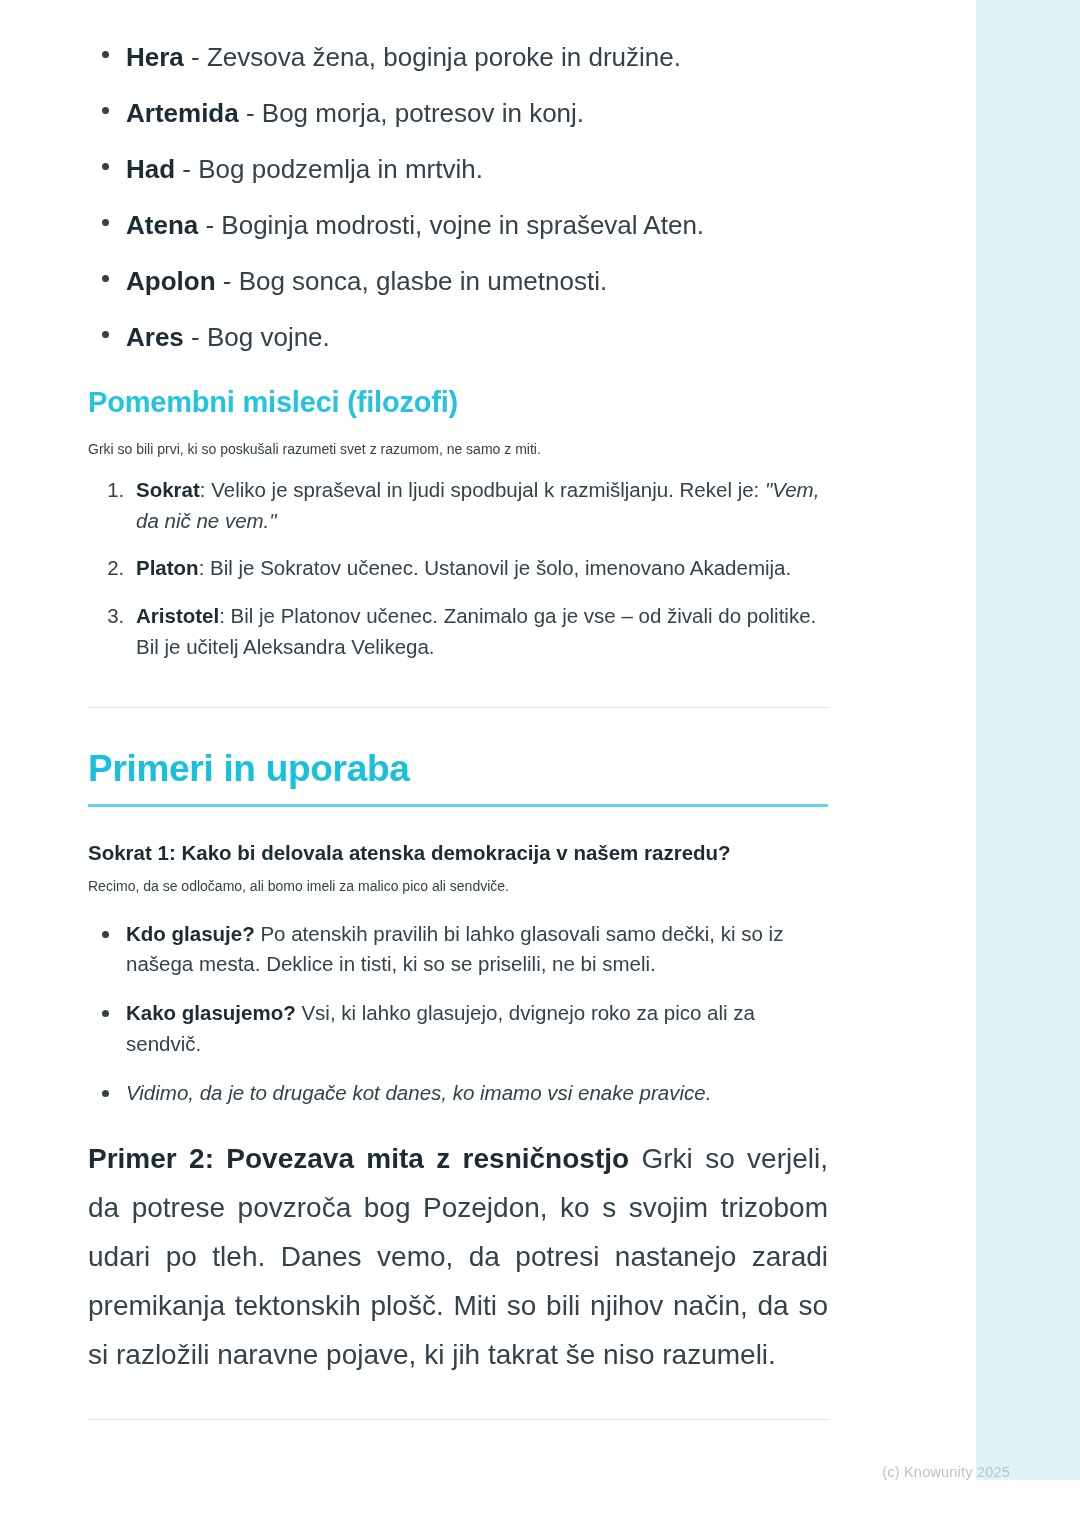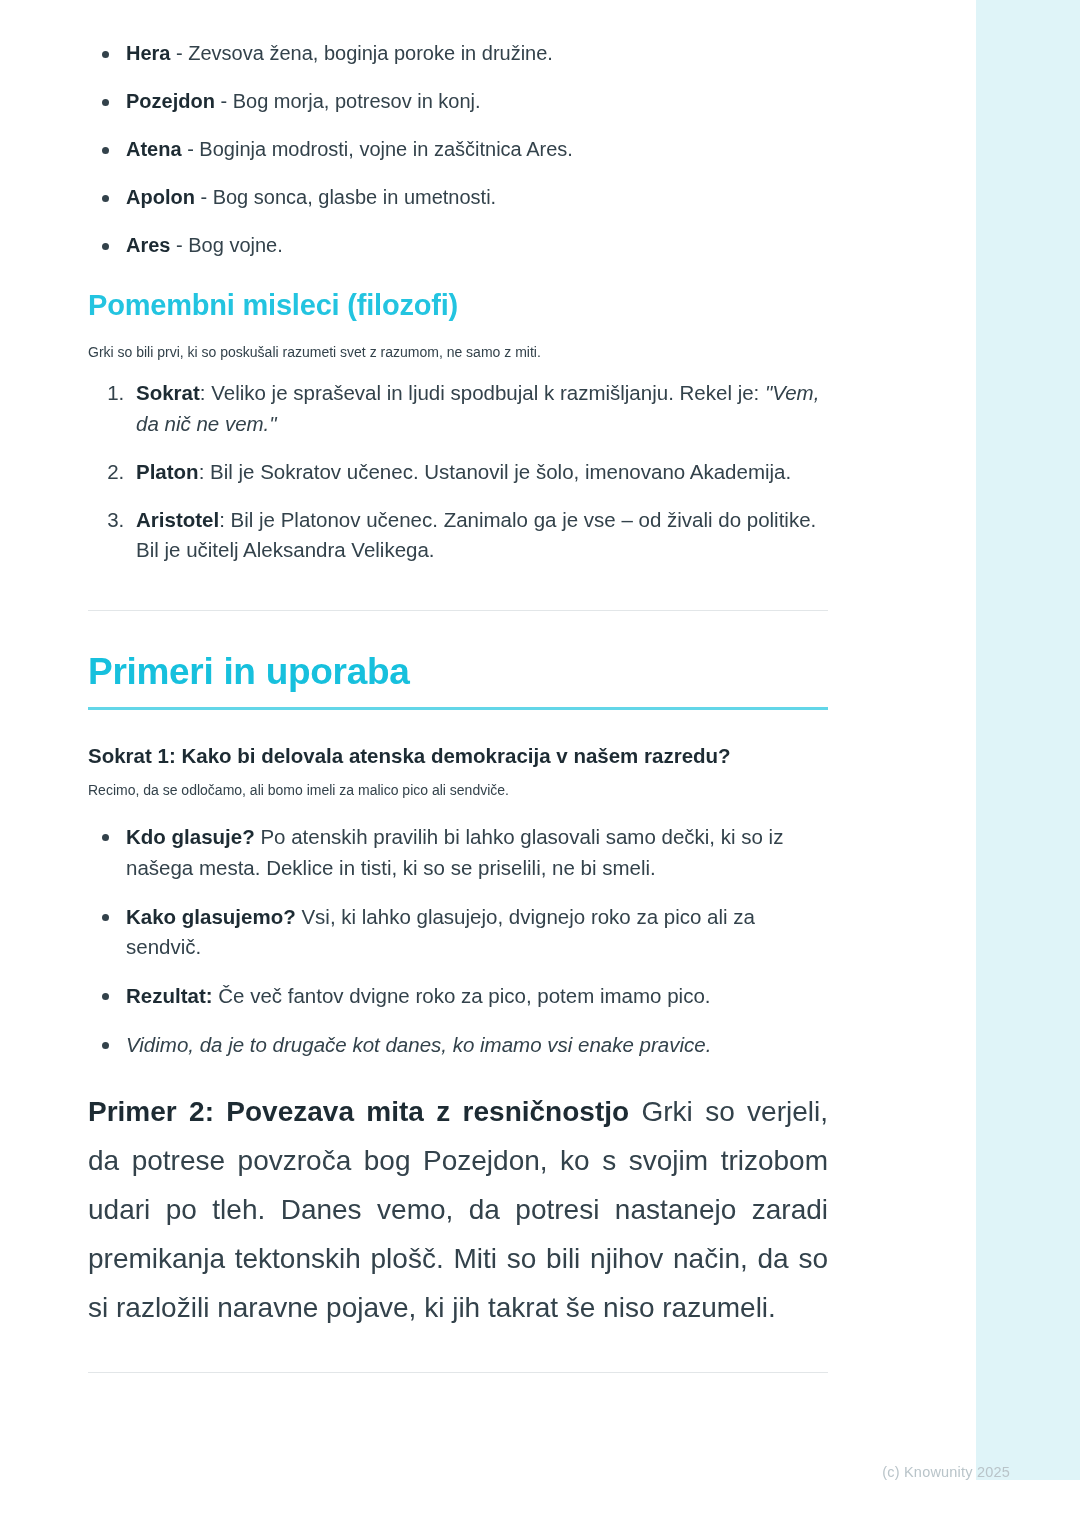--- a/index.html
+++ b/index.html
@@ -46,21 +46,21 @@
 
   ul.bullets {
     list-style: none;
     margin: 0;
     padding: 0;
   }
   ul.bullets > li {
     position: relative;
     padding-left: 38px;
     margin: 0 0 21px 0;
-    font-size: 20px;
+    font-size: 26px;
     line-height: 1.35;
     color: #33424b;
   }
   ul.bullets > li::before {
     content: "";
     position: absolute;
     left: 14px;
     top: 11px;
     width: 7px;
     height: 7px;
@@ -173,22 +173,23 @@
 
 <div class="page">
 
   <div class="right-bar"></div>
   <div class="right-bar-inner"></div>
 
   <div class="content">
 
     <ul class="bullets">
       <li><span class="b">Hera</span><span> - Zevsova žena, boginja poroke in družine.</span></li>
-      <li><span class="b">Pozejdon</span><span> - Bog morja, potresov in konj.</span></li>
-      <li><span class="b">Atena</span><span> - Boginja modrosti, vojne in zaščitnica Ares.</span></li>
+      <li><span class="b">Artemida</span><span> - Bog morja, potresov in konj.</span></li>
+      <li><span class="b">Had</span><span> - Bog podzemlja in mrtvih.</span></li>
+      <li><span class="b">Atena</span><span> - Boginja modrosti, vojne in spraševal Aten.</span></li>
       <li><span class="b">Apolon</span><span> - Bog sonca, glasbe in umetnosti.</span></li>
       <li><span class="b">Ares</span><span> - Bog vojne.</span></li>
     </ul>
 
     <h2 class="section">Pomembni misleci (filozofi)</h2>
 
     <p class="para">Grki so bili prvi, ki so poskušali razumeti svet z razumom, ne samo z miti.</p>
 
     <ol class="numbered">
       <li><span class="b">Sokrat</span><span>: Veliko je spraševal in ljudi spodbujal k razmišljanju. Rekel je: </span><span class="it">"Vem, da nič ne vem."</span></li>
@@ -200,21 +201,20 @@
 
     <h1 class="big">Primeri in uporaba</h1>
     <div class="big-underline"></div>
 
     <p class="justified"><span class="b">Sokrat 1: Kako bi delovala atenska demokracija v našem razredu?</span></p>
     <p class="para">Recimo, da se odločamo, ali bomo imeli za malico pico ali sendviče.</p>
 
     <ul class="bullets2">
       <li><span class="b">Kdo glasuje?</span><span> Po atenskih pravilih bi lahko glasovali samo dečki, ki so iz našega mesta. Deklice in tisti, ki so se priselili, ne bi smeli.</span></li>
       <li><span class="b">Kako glasujemo?</span><span> Vsi, ki lahko glasujejo, dvignejo roko za pico ali za sendvič.</span></li>
-      <li><span class="b">Rezultat:</span><span> Če več fantov dvigne roko za pico, potem imamo pico.</span></li>
       <li><span class="it">Vidimo, da je to drugače kot danes, ko imamo vsi enake pravice.</span></li>
     </ul>
 
     <p class="just-block"><span class="b">Primer 2: Povezava mita z resničnostjo</span><span> Grki so verjeli, da potrese povzroča bog Pozejdon, ko s svojim trizobom udari po tleh. Danes vemo, da potresi nastanejo zaradi premikanja tektonskih plošč. Miti so bili njihov način, da so si razložili naravne pojave, ki jih takrat še niso razumeli.</span></p>
 
     <hr class="footer-rule">
   </div>
 
   <div class="watermark">(c) Knowunity 2025</div>
 </div>

